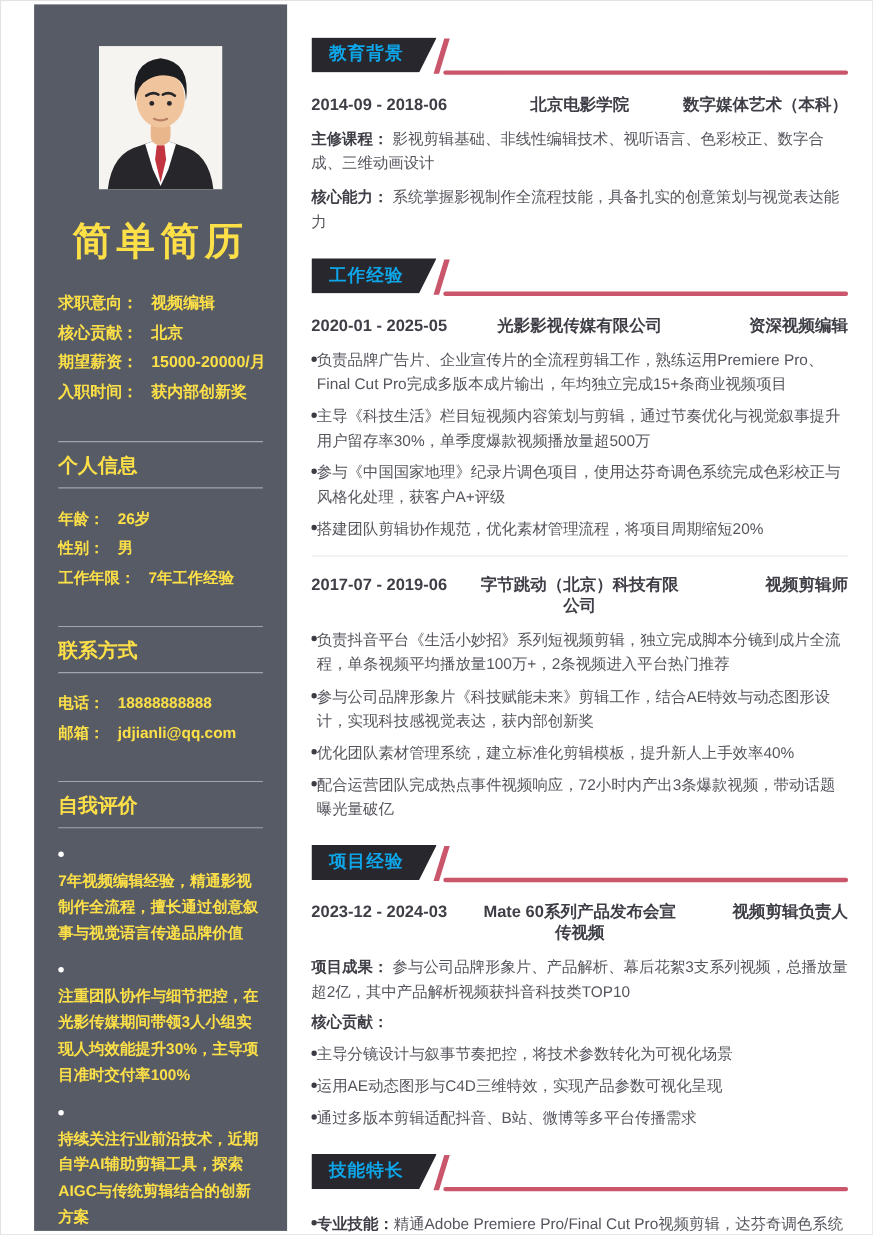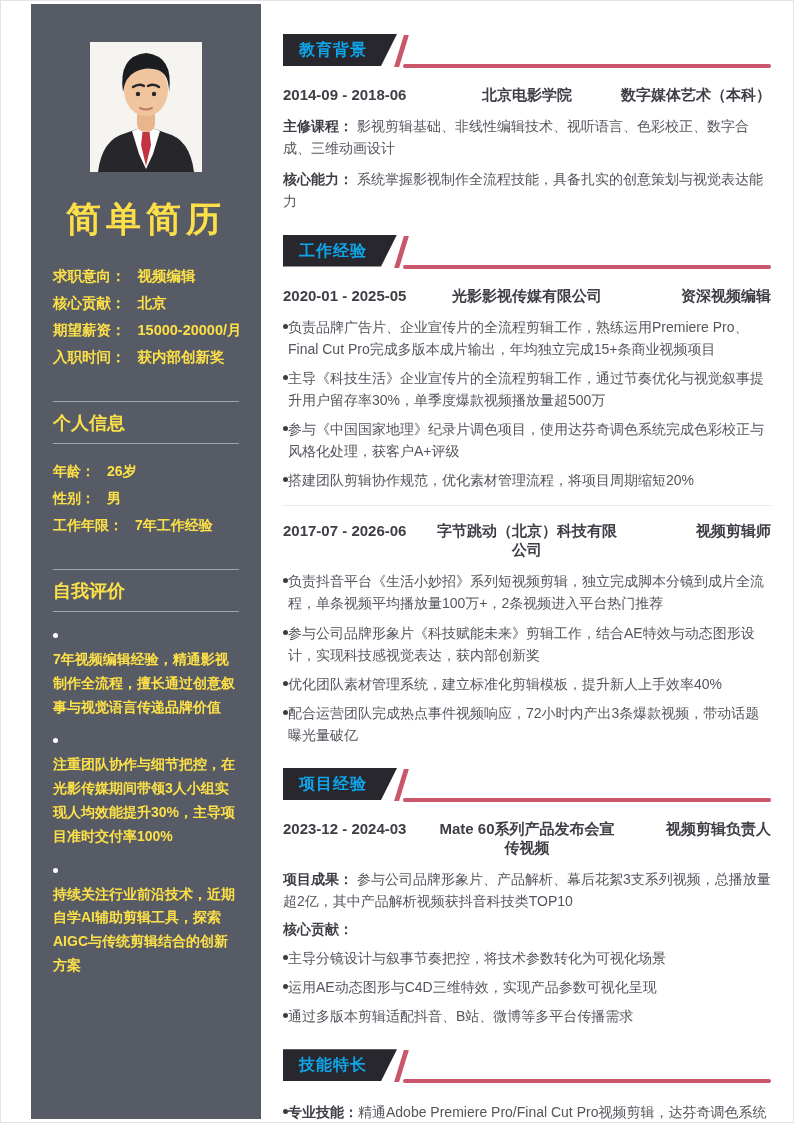--- a/index.html
+++ b/index.html
@@ -108,20 +108,33 @@
           <span>性别：</span>
           <span>男</span>
         </div>
         <div class="kv-row">
           <span>工作年限：</span>
           <span>7年工作经验</span>
         </div>
       </div>
     </section>
 
+    <section class="side-sec">
+      <h2 class="side-title">联系方式</h2>
+      <div class="side-rows">
+        <div class="kv-row">
+          <span>电话：</span>
+          <span>18888888888</span>
+        </div>
+        <div class="kv-row">
+          <span>邮箱：</span>
+          <span>jdjianli@qq.com</span>
+        </div>
+      </div>
+    </section>
 
     <section class="side-sec">
       <h2 class="side-title">自我评价</h2>
       <div class="side-bullets">
         <div class="s-bullet">
           <span class="dot"></span>
           <span>7年视频编辑经验，精通影视制作全流程，擅长通过创意叙事与视觉语言传递品牌价值</span>
         </div>
         <div class="s-bullet">
           <span class="dot"></span>
@@ -171,37 +184,37 @@
           <span>2020-01 - 2025-05</span>
           <span class="mid">光影影视传媒有限公司</span>
           <span class="right">资深视频编辑</span>
         </div>
         <div class="bullet">
           <span class="dot"></span>
           <span>负责品牌广告片、企业宣传片的全流程剪辑工作，熟练运用Premiere Pro、Final Cut Pro完成多版本成片输出，年均独立完成15+条商业视频项目</span>
         </div>
         <div class="bullet">
           <span class="dot"></span>
-          <span>主导《科技生活》企业宣传片的全流程剪辑工作，通过节奏优化与视觉叙事提升用户留存率30%，单季度爆款视频播放量超500万</span>
+          <span>主导《科技生活》栏目短视频内容策划与剪辑，通过节奏优化与视觉叙事提升用户留存率30%，单季度爆款视频播放量超500万</span>
         </div>
         <div class="bullet">
           <span class="dot"></span>
           <span>参与《中国国家地理》纪录片调色项目，使用达芬奇调色系统完成色彩校正与风格化处理，获客户A+评级</span>
         </div>
         <div class="bullet">
           <span class="dot"></span>
           <span>搭建团队剪辑协作规范，优化素材管理流程，将项目周期缩短20%</span>
         </div>
       </div>
 
       <hr class="job-divider">
 
       <div>
         <div class="head-row">
-          <span>2017-07 - 2026-06</span>
+          <span>2017-07 - 2019-06</span>
           <span class="mid">字节跳动（北京）科技有限公司</span>
           <span class="right">视频剪辑师</span>
         </div>
         <div class="bullet">
           <span class="dot"></span>
           <span>负责抖音平台《生活小妙招》系列短视频剪辑，独立完成脚本分镜到成片全流程，单条视频平均播放量100万+，2条视频进入平台热门推荐</span>
         </div>
         <div class="bullet">
           <span class="dot"></span>
           <span>参与公司品牌形象片《科技赋能未来》剪辑工作，结合AE特效与动态图形设计，实现科技感视觉表达，获内部创新奖</span>

